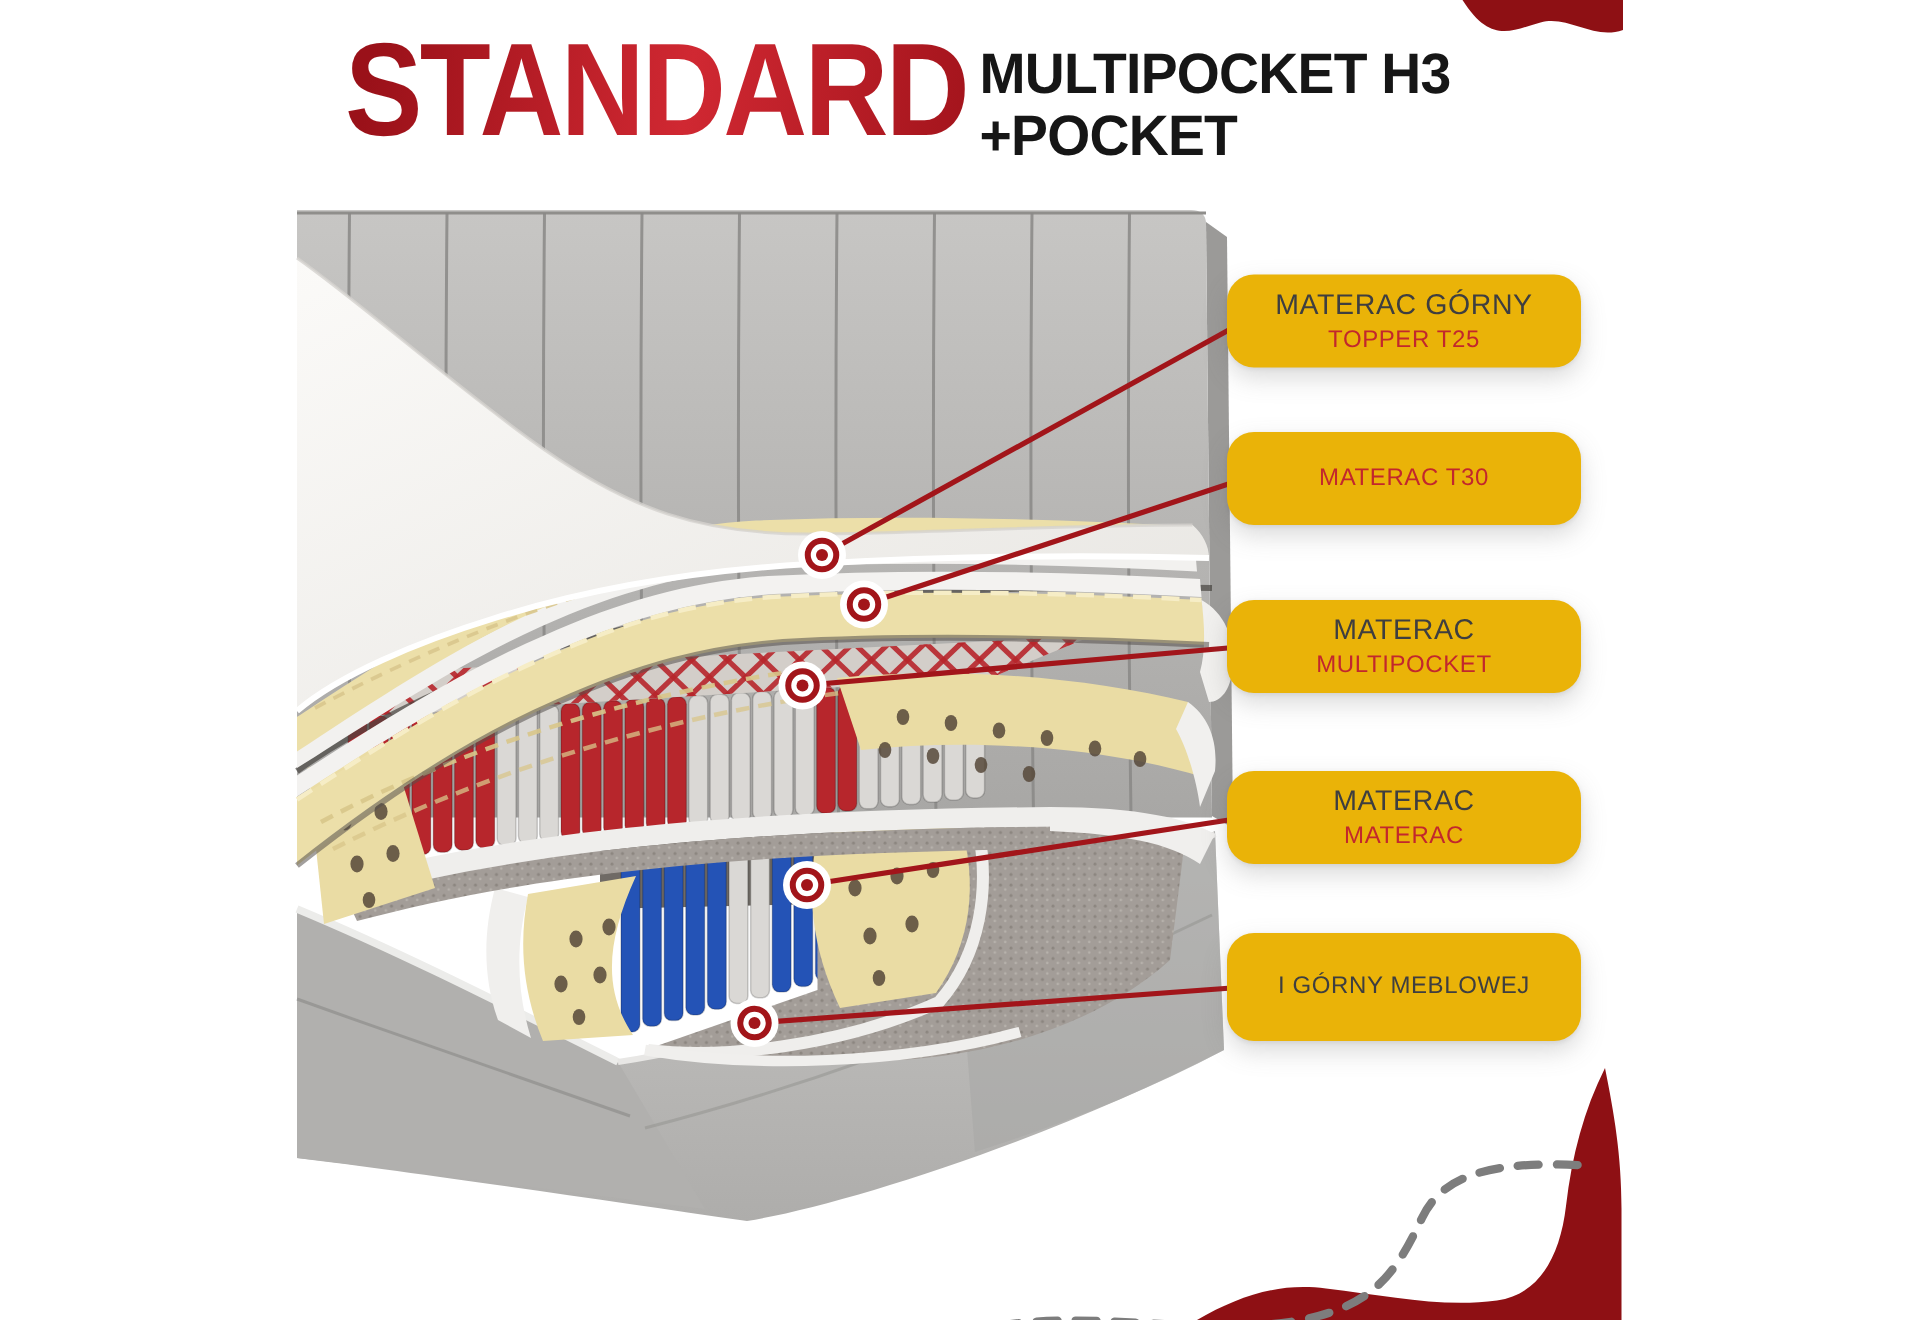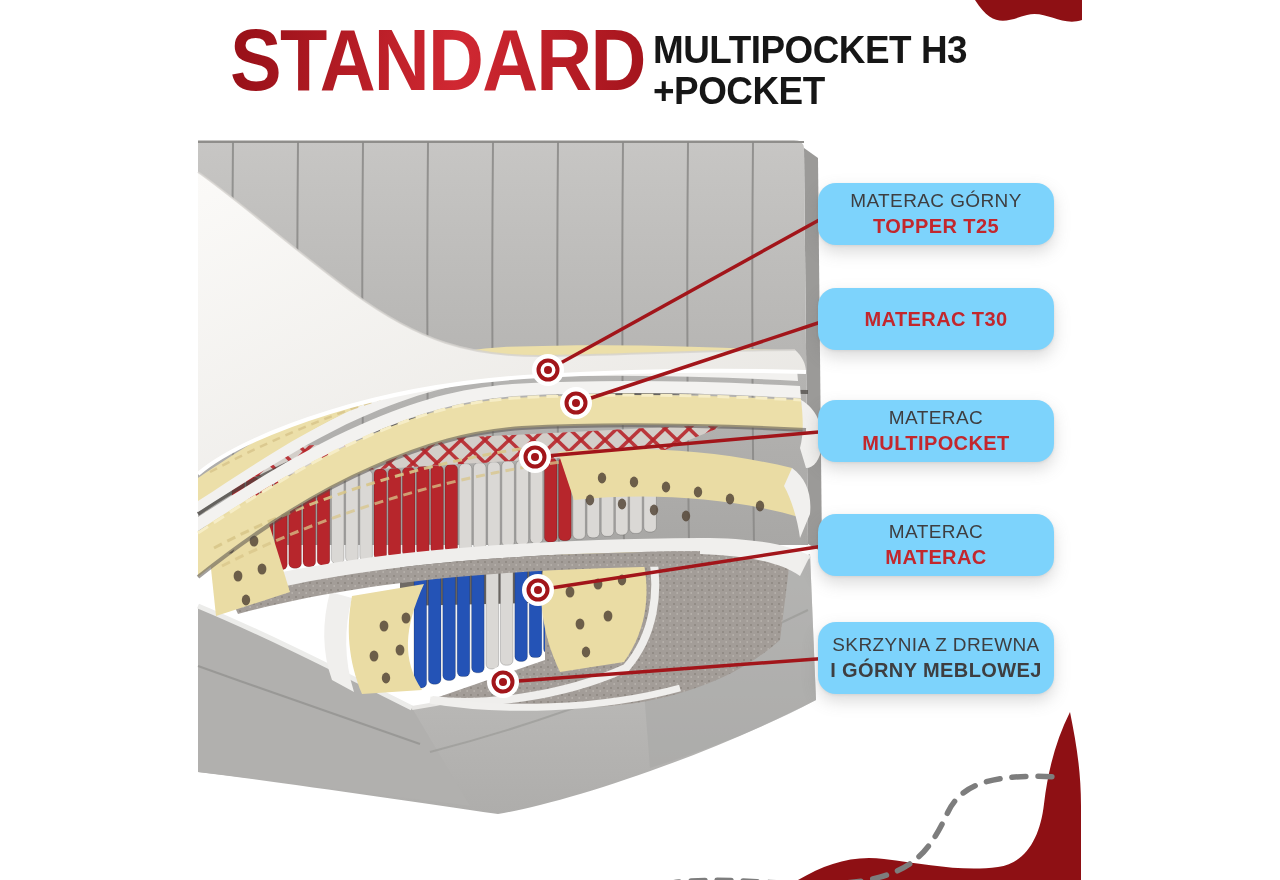--- a/index.html
+++ b/index.html
@@ -19,28 +19,28 @@
   }
   .product-title{
     position:absolute;left:653px;top:30px;
     font-size:38px;font-weight:700;color:var(--text-dark);
     line-height:41px;letter-spacing:-.5px;
     transform:scaleX(.97);transform-origin:left top;white-space:nowrap;
   }
 
   
   .callout{
-    position:absolute;left:818px;width:236px;height:62px;background:#7dd3fc;
+    position:absolute;left:818px;width:236px;height:62px;background:#eab308;
     border-radius:18px;display:flex;flex-direction:column;align-items:center;
     justify-content:center;gap:3px;text-align:center;
     box-shadow:0 7px 16px rgba(110,110,110,.25),0 1px 3px rgba(0,0,0,.08);
     z-index:3;
   }
   .callout .l1{font-size:19px;color:var(--label-text);letter-spacing:.4px;white-space:nowrap;}
-  .callout .l2{font-size:20px;font-weight:700;color:var(--accent-red);letter-spacing:.4px;white-space:nowrap;}
+  .callout .l2{font-size:16px;font-weight:400;color:var(--accent-red);letter-spacing:.4px;white-space:nowrap;}
   .callout .l2.dark{color:var(--label-text);}
 </style>
 </head>
 <body>
 
 <div class="stage">
 
 <svg class="scene" viewBox="0 0 1280 880">
   <defs>
     <linearGradient id="hbGrad" x1="0" y1="0" x2="0" y2="1">
@@ -351,17 +351,16 @@
 </div>
 <div class="callout" style="top:400px">
   <div class="l1">MATERAC</div>
   <div class="l2">MULTIPOCKET</div>
 </div>
 <div class="callout" style="top:514px">
   <div class="l1">MATERAC</div>
   <div class="l2">MATERAC</div>
 </div>
 <div class="callout" style="top:622px;height:72px">
-  <div class="l1">SKRZYNIA Z DREWNA</div>
   <div class="l2 dark">I GÓRNY MEBLOWEJ</div>
 </div>
 
 </div>
 
 </body></html>

